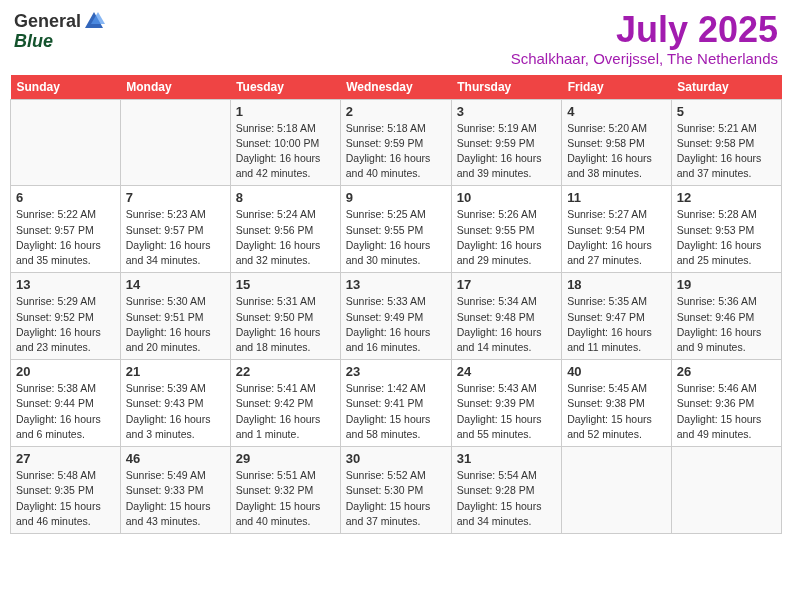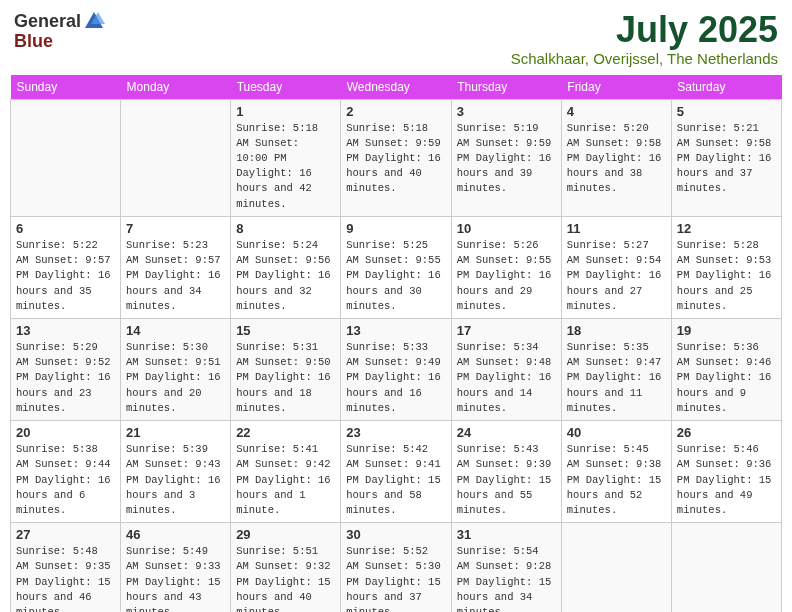--- a/index.html
+++ b/index.html
@@ -23,82 +23,82 @@
     }
     .logo-text-general {
       font-size: 18px;
       font-weight: bold;
       color: #333;
       line-height: 1;
     }
     .logo-text-blue {
       font-size: 18px;
       font-weight: bold;
-      color: #7f1d1d;
+      color: #14532d;
       line-height: 1;
+      font-style: italic;
     }
     .logo-icon {
       width: 22px;
       height: 22px;
       margin-left: 2px;
     }
     .logo-container {
       display: flex;
       flex-direction: column;
     }
     .logo-row {
       display: flex;
       align-items: center;
     }
     .title-block {
       text-align: right;
     }
     .month-title {
       font-size: 36px;
       font-weight: bold;
-      color: #14532d;
+      color: #a21caf;
       line-height: 1.1;
     }
     .location-title {
       font-size: 15px;
-      color: #4d7c0f;
+      color: #a21caf;
       text-align: center;
     }
     table {
       width: 100%;
       border-collapse: collapse;
       font-size: 11px;
     }
     .day-header {
-      background-color: #d946ef;
+      background-color: #ef4444;
       color: #fff;
       text-align: left;
       padding: 5px 6px;
       font-size: 12px;
-      font-weight: normal;
+      font-weight: bold;
     }
     td {
       border: 1px solid #ccc;
       vertical-align: top;
       padding: 4px 5px;
       width: 113px;
       min-height: 80px;
     }
     .day-num {
       font-size: 13px;
       font-weight: bold;
       color: #333;
       display: block;
       margin-bottom: 2px;
     }
     .day-info {
       font-size: 10.5px;
       color: #333;
       line-height: 1.45;
-      font-family: Liberation Mono, monospace;
     }
     td.empty {
       background: #fff;
     }
     tr.week-row td {
       background: #fff;
     }
     tr.week-row:nth-child(odd) td {
       background: #f9f9f9;
     }
@@ -296,21 +296,21 @@
         </td>
         <td>
           <span class="day-num">22</span>
           <div class="day-info">Sunrise: 5:41 AM
 Sunset: 9:42 PM
 Daylight: 16 hours
 and 1 minute.</div>
         </td>
         <td>
           <span class="day-num">23</span>
-          <div class="day-info">Sunrise: 5:42 AM
+          <div class="day-info">Sunrise: 1:42 AM
 Sunset: 9:41 PM
 Daylight: 15 hours
 and 58 minutes.</div>
         </td>
         <td>
           <span class="day-num">24</span>
           <div class="day-info">Sunrise: 5:43 AM
 Sunset: 9:39 PM
 Daylight: 15 hours
 and 55 minutes.</div>

